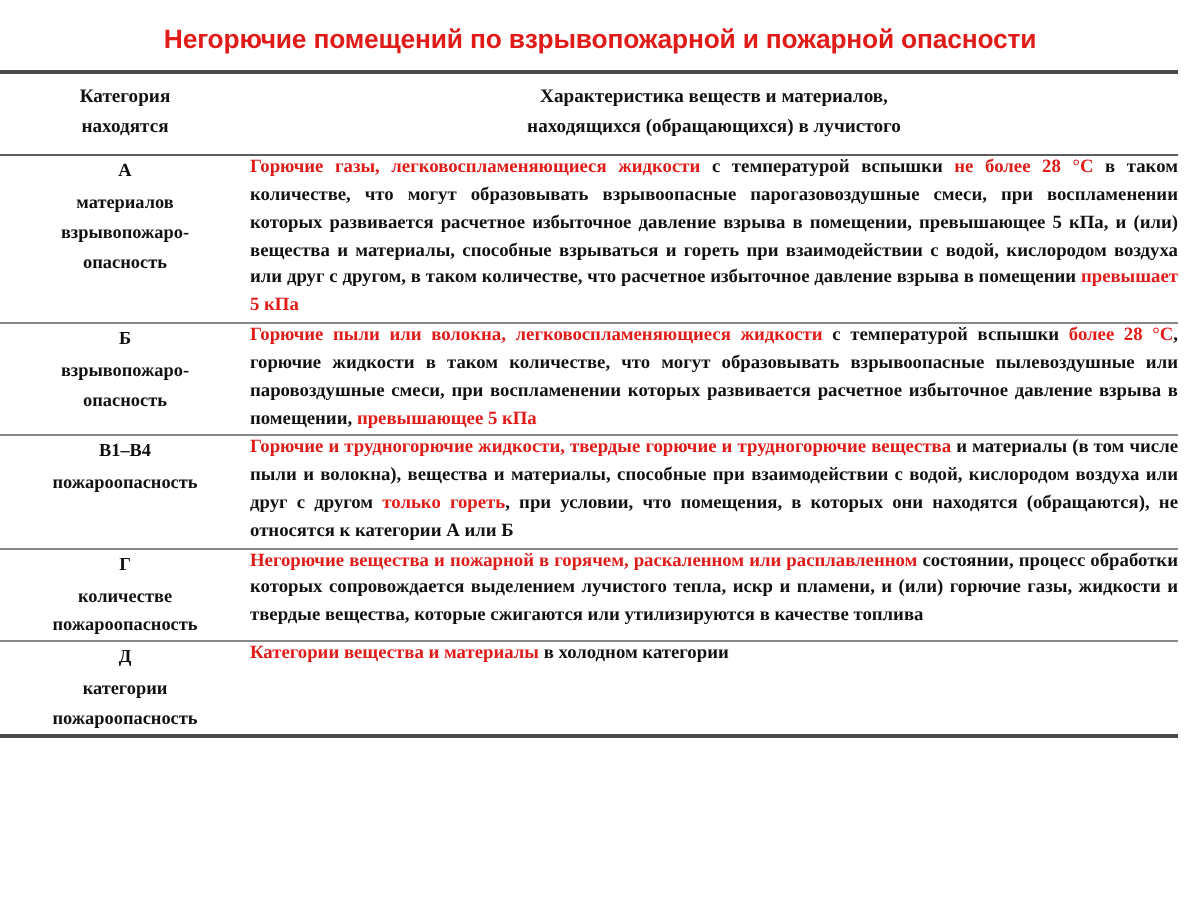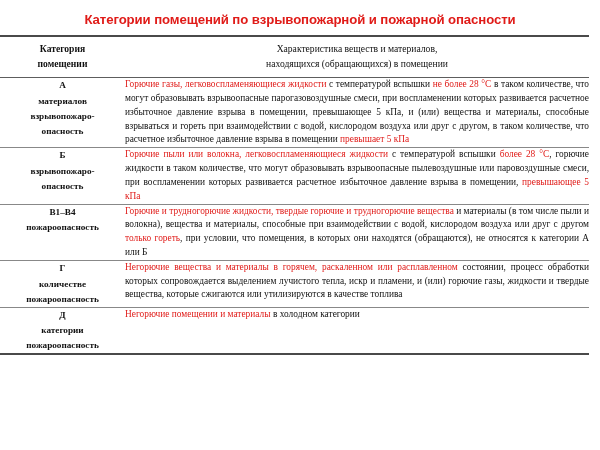--- a/index.html
+++ b/index.html
@@ -57,21 +57,21 @@
     color: #111111;
     padding: 4px 6px 4px 6px;
     vertical-align: middle;
   }
   .cell-desc {
     text-align: justify;
     text-align-last: left;
     font-size: 9.4px;
     line-height: 1.47;
     color: #111111;
-    font-weight: normal;
+    font-weight: bold;
     padding: 4px 6px 4px 7px;
   }
   tr.hdr .cell-cat, tr.hdr .cell-desc {
     text-align: left;
     text-align-last: center;
     vertical-align: middle;
     font-size: 9.6px;
     line-height: 1.55;
     padding-top: 5px;
     padding-bottom: 5px;
@@ -91,37 +91,37 @@
   }
   .cat-sub {
     display: block;
   }
 </style>
 </head>
 <body>
 
 <div class="page">
 
-  <div class="title">Категории помещений по взрывопожарной и пожарной опасности</div>
+  <div class="title">Негорючие помещений по взрывопожарной и пожарной опасности</div>
 
   <table class="cats">
     <colgroup>
       <col class="c1">
       <col class="c2">
     </colgroup>
     <tbody>
 
       <tr class="hdr">
         <td class="cell-cat">
           <span class="cat-letter">Категория</span>
-          <span class="cat-sub">помещении</span>
+          <span class="cat-sub">находятся</span>
         </td>
         <td class="cell-desc">
           <span class="cat-letter">Характеристика веществ и материалов,</span>
-          <span class="cat-sub">находящихся (обращающихся) в помещении</span>
+          <span class="cat-sub">находящихся (обращающихся) в лучистого</span>
         </td>
       </tr>
 
     <tr class="body-row">
           <td class="cell-cat">
             <span class="cat-letter">А</span>
             <span class="cat-sub">материалов</span>
             <span class="cat-sub">взрывопожаро-</span>
             <span class="cat-sub">опасность</span>
           </td>
@@ -141,26 +141,26 @@
             <span class="cat-sub">пожароопасность</span>
           </td>
           <td class="cell-desc"><span class="red">Горючие и трудногорючие жидкости, твердые горючие и трудногорючие вещества </span><span>и материалы (в том числе пыли и волокна), вещества и материалы, способные при взаимодействии с водой, кислородом воздуха или друг с другом </span><span class="red">только гореть</span><span>, при условии, что помещения, в которых они находятся (обращаются), не относятся к категории А или Б</span></td>
         </tr>
         <tr class="body-row">
           <td class="cell-cat">
             <span class="cat-letter">Г</span>
             <span class="cat-sub">количестве</span>
             <span class="cat-sub">пожароопасность</span>
           </td>
-          <td class="cell-desc"><span class="red">Негорючие вещества и материалы в горячем, раскаленном или расплавленном </span><span>состоянии, процесс обработки которых сопровождается выделением лучистого тепла, искр и пламени, и (или) горючие газы, жидкости и твердые вещества, которые сжигаются или утилизируются в качестве топлива</span></td>
+          <td class="cell-desc"><span class="red">Негорючие вещества и пожарной в горячем, раскаленном или расплавленном </span><span>состоянии, процесс обработки которых сопровождается выделением лучистого тепла, искр и пламени, и (или) горючие газы, жидкости и твердые вещества, которые сжигаются или утилизируются в качестве топлива</span></td>
         </tr>
         <tr class="body-row">
           <td class="cell-cat">
             <span class="cat-letter">Д</span>
             <span class="cat-sub">категории</span>
             <span class="cat-sub">пожароопасность</span>
           </td>
-          <td class="cell-desc"><span class="red">Негорючие помещении и материалы </span><span>в холодном категории</span></td>
+          <td class="cell-desc"><span class="red">Категории вещества и материалы </span><span>в холодном категории</span></td>
         </tr>
       </tbody>
   </table>
 
 </div>
 
 </body></html>

